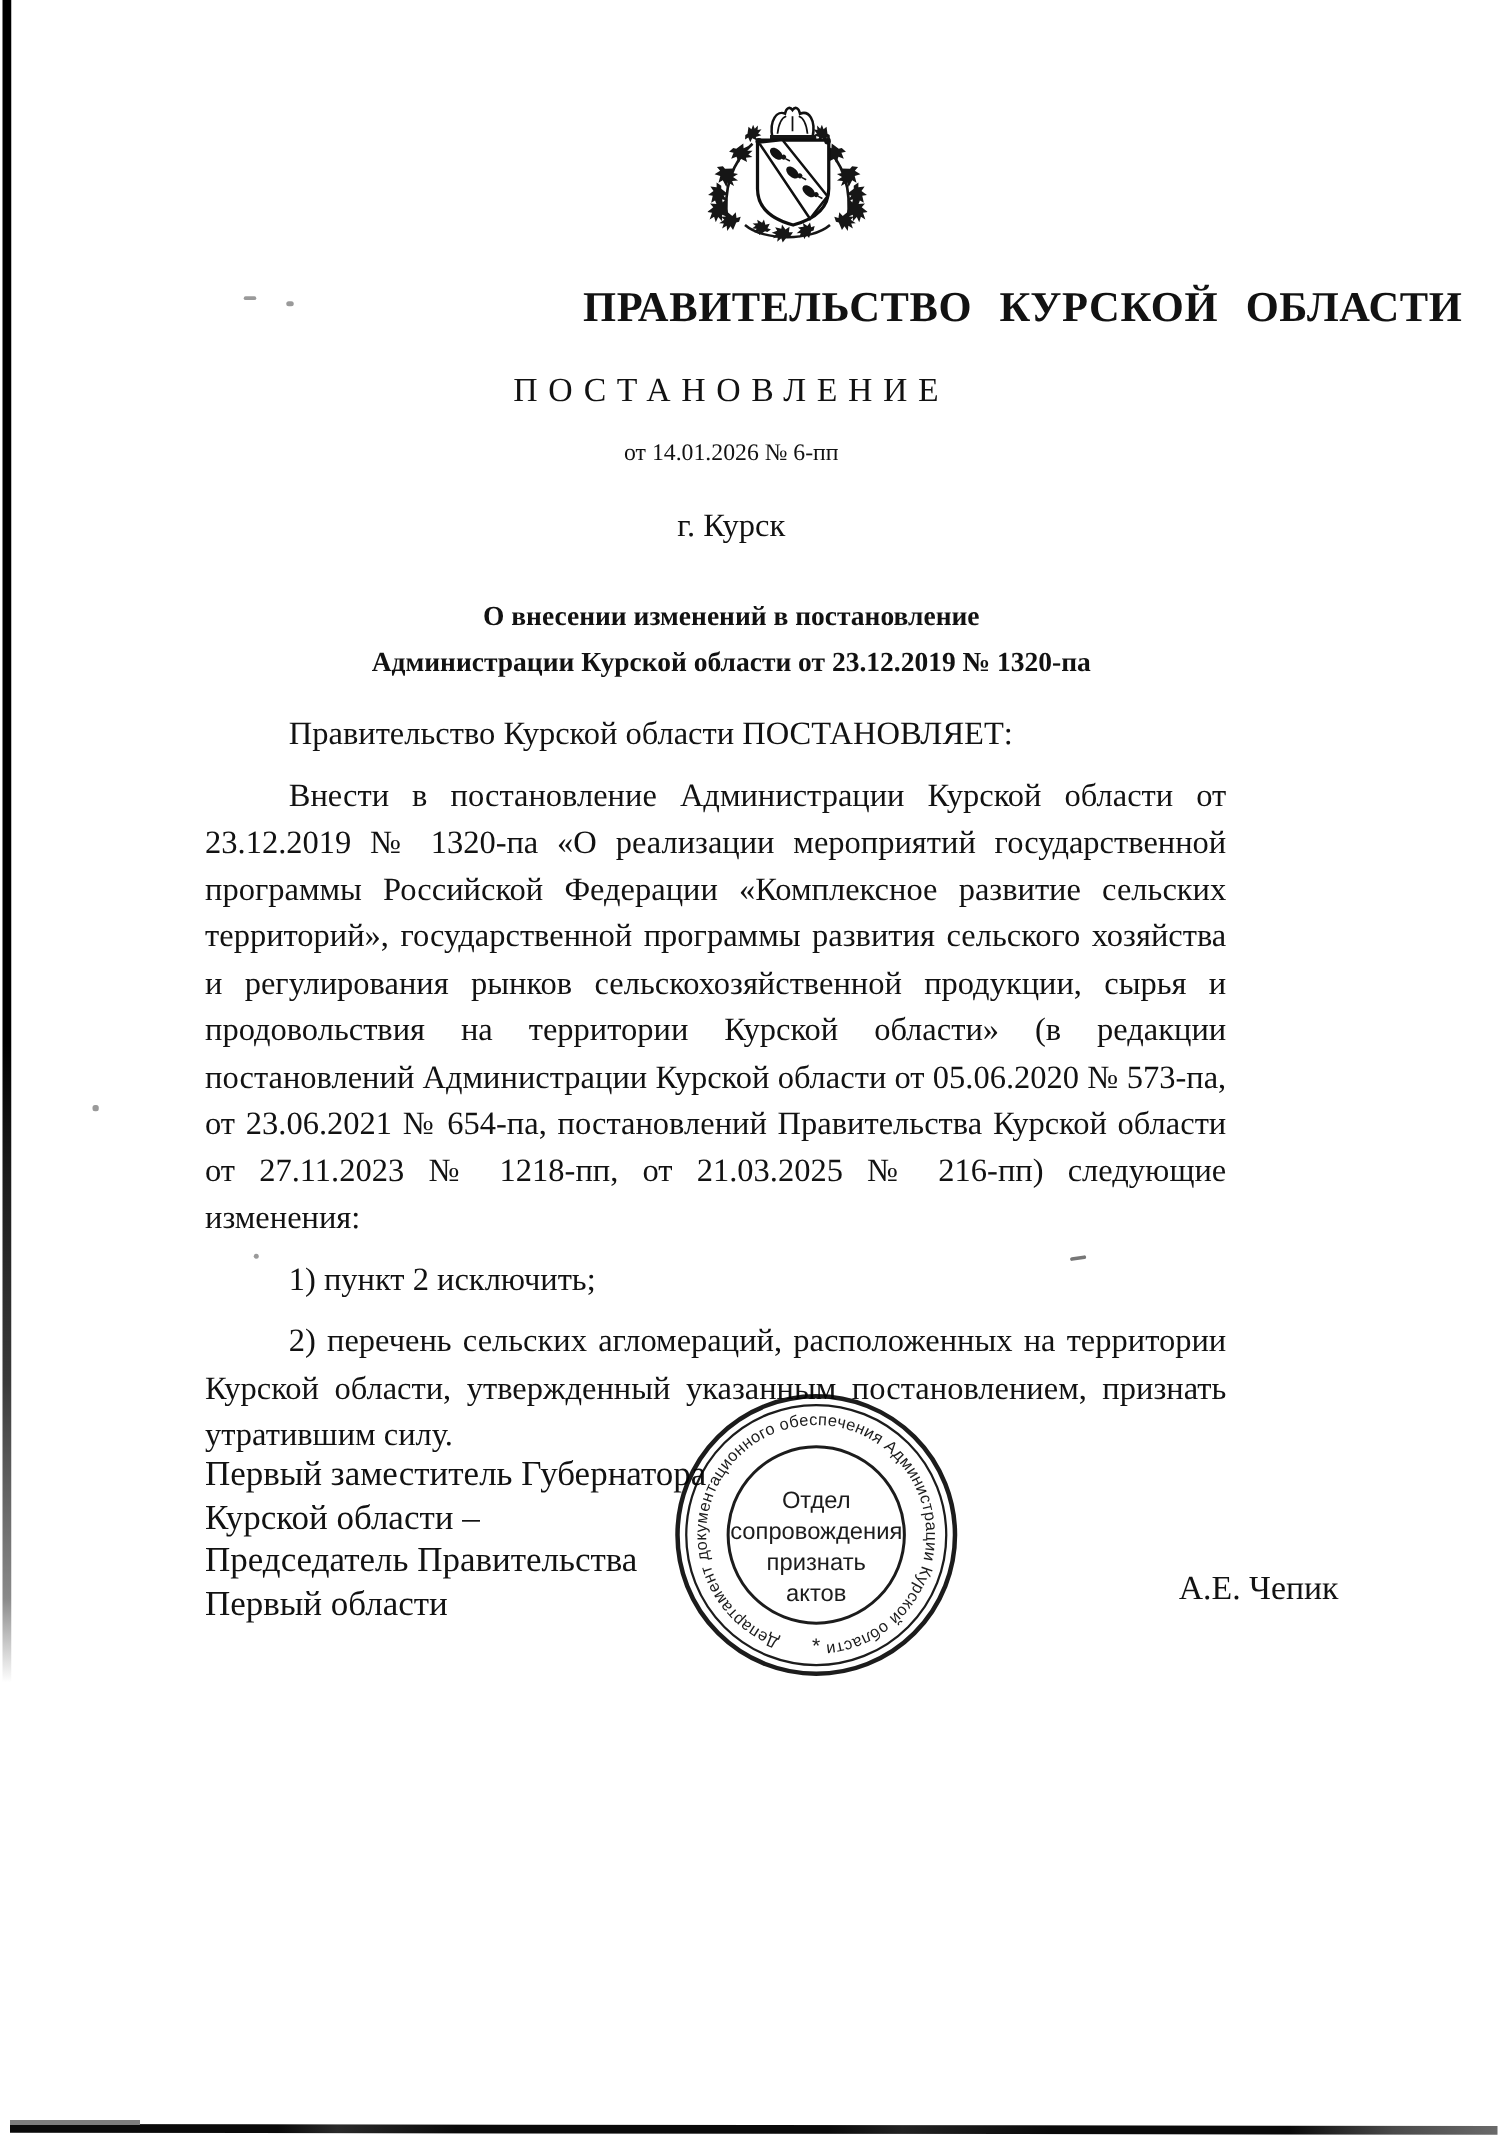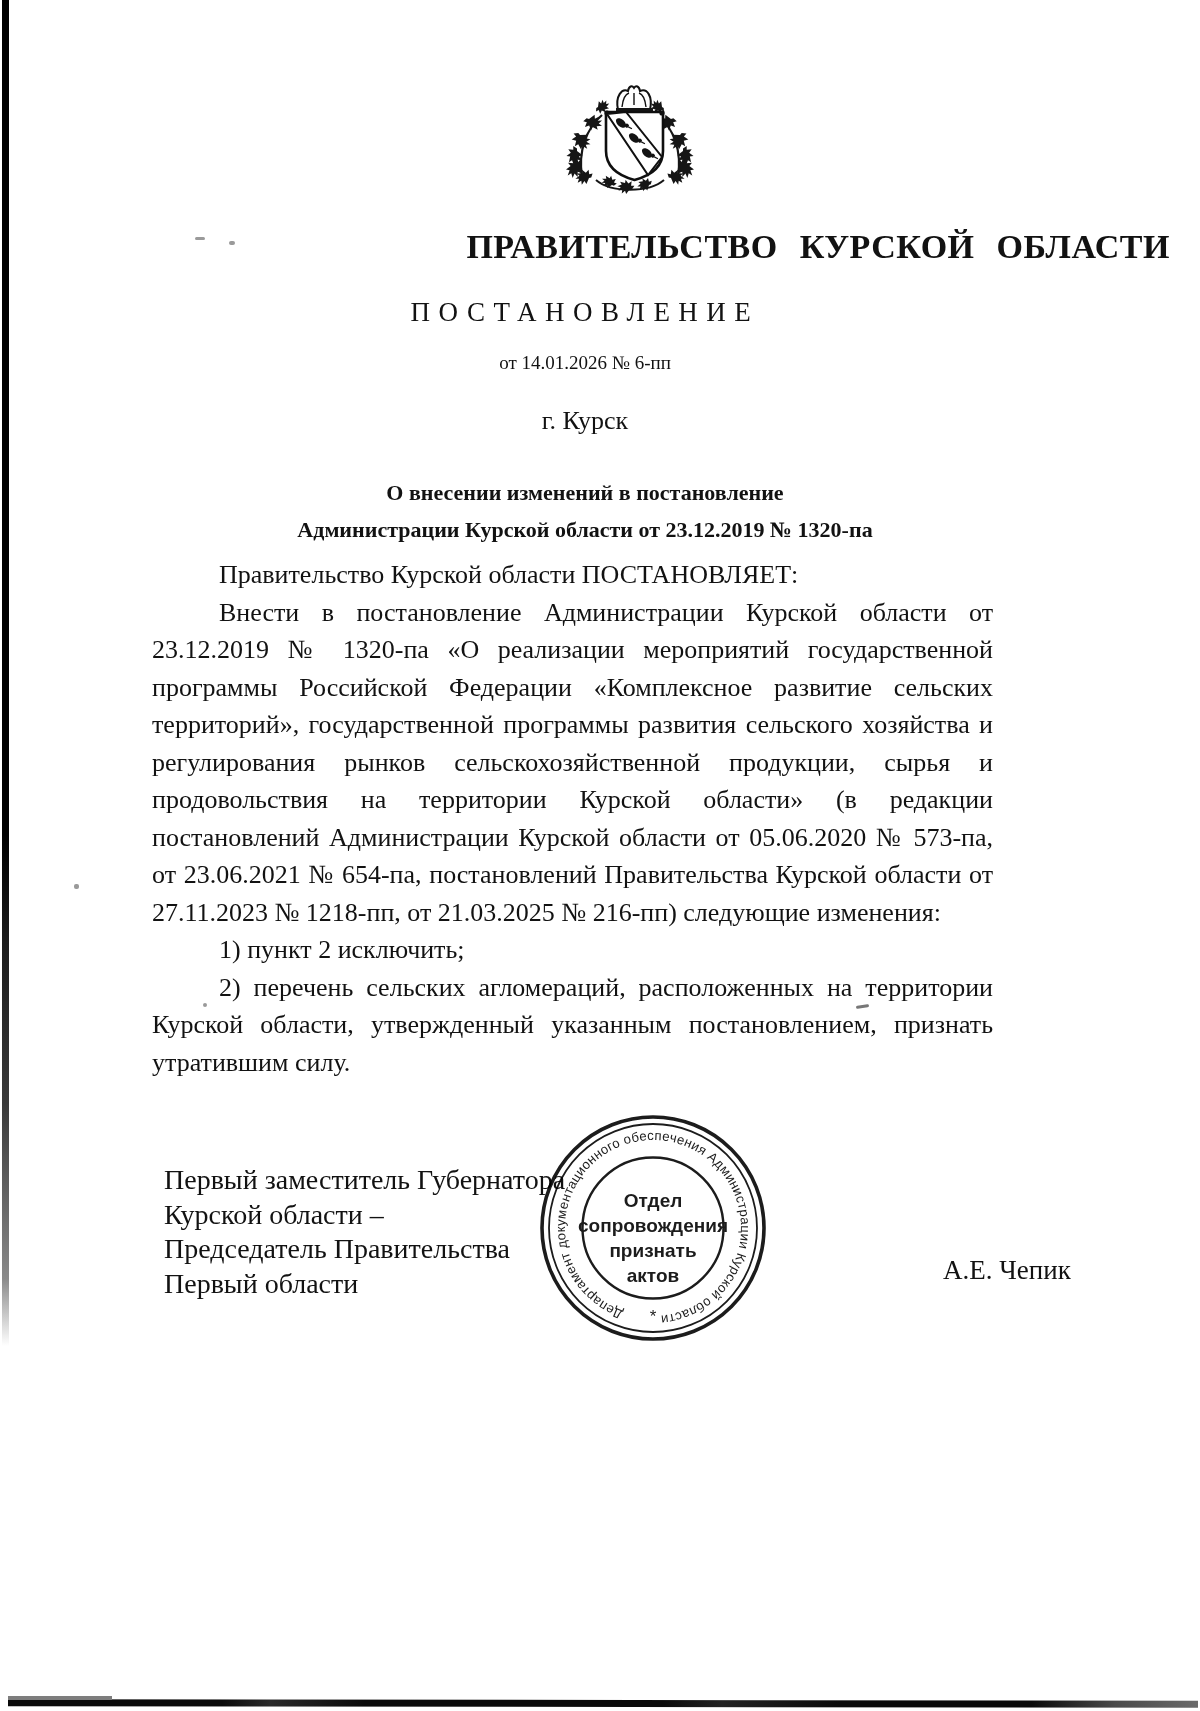--- a/index.html
+++ b/index.html
@@ -32,40 +32,40 @@
   .org-name{top:228px;font-size:34px;font-weight:bold;letter-spacing:0.5px;word-spacing:13px;text-align:right;}
   .doc-type{top:297px;font-size:27px;letter-spacing:8.5px;}
   .doc-date{top:352px;font-size:19px;}
   .doc-city{top:406px;font-size:26px;}
   .doc-title{top:474px;font-size:22px;font-weight:bold;line-height:37px;}
   
   .body-text{
     position:absolute;left:152px;top:556px;width:841px;
     font-size:26px;line-height:37.5px;text-align:justify;
   }
-  .body-text p{margin:0;text-indent:67px;}
+  .body-text p{margin:12px;text-indent:67px;}
   
   .sig-left{
     position:absolute;left:164px;top:1163px;
     font-size:28px;line-height:34.5px;white-space:nowrap;
   }
   .sig-name{
     position:absolute;left:943px;top:1255px;font-size:27px;white-space:nowrap;
   }
   
   .stamp{
     position:absolute;left:537px;top:1112px;width:232px;height:232px;
     mix-blend-mode:multiply;
   }
   .stamp svg{position:absolute;left:0;top:0;}
   .stamp-center{
     position:absolute;left:26px;top:76px;width:180px;
     text-align:center;
     font-family:"Liberation Sans", sans-serif;
-    font-weight:bold;font-size:19px;line-height:25px;color:#1c1c1c;
+    font-weight:normal;font-size:19px;line-height:25px;color:#1c1c1c;
   }
 </style>
 </head>
 <body>
 
 <div class="page">
 
   <div class="edge-line-left"></div>
   <div class="edge-line-bottom"></div>
   <div class="edge-blob"></div>

